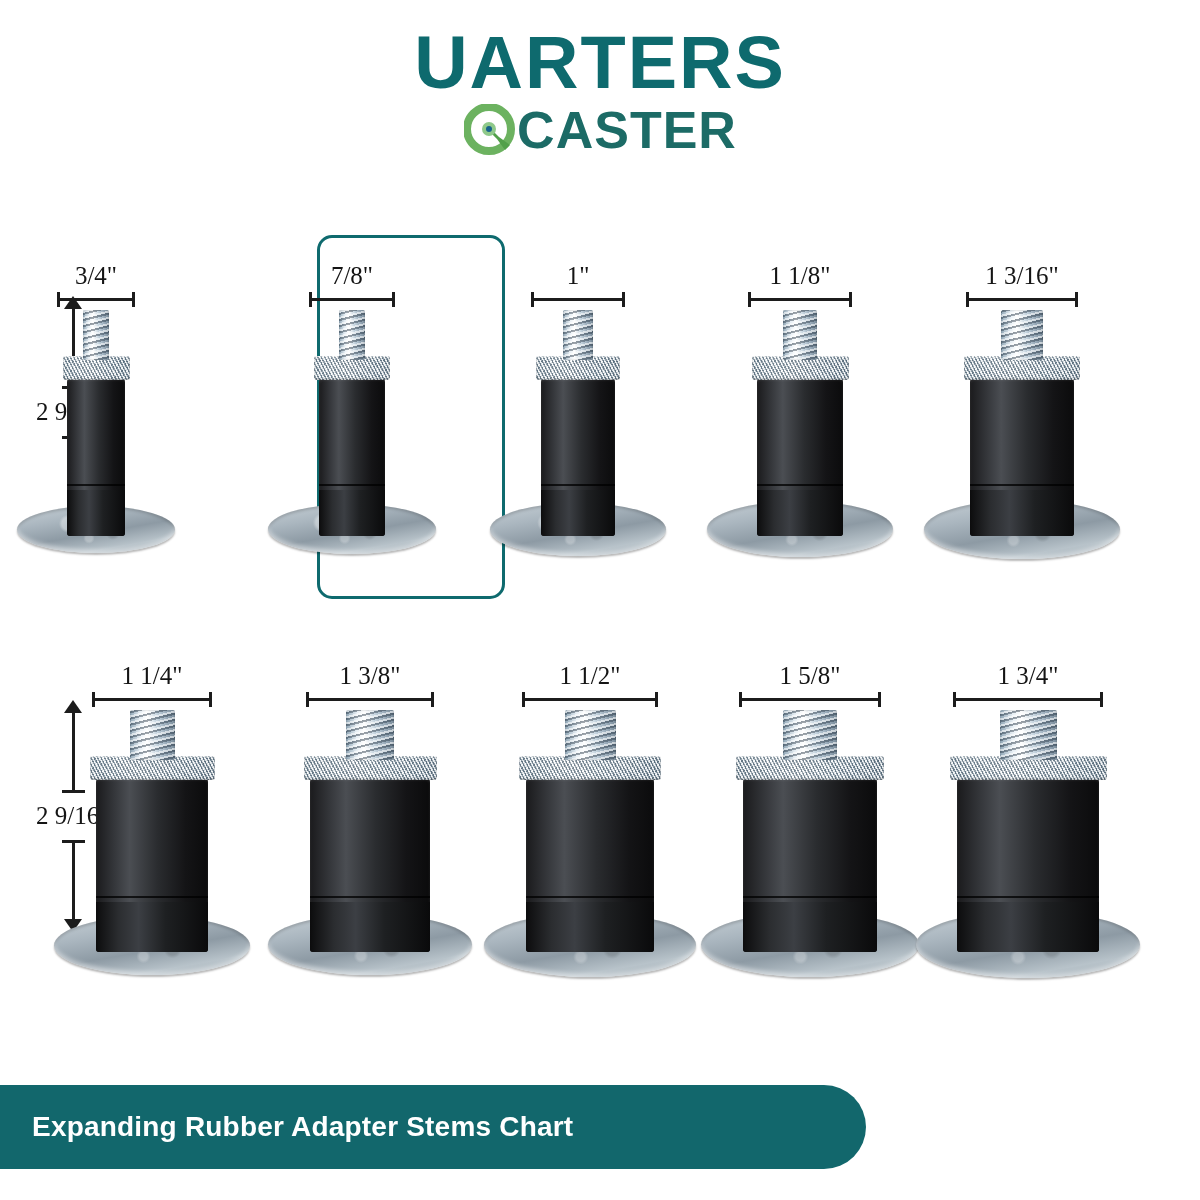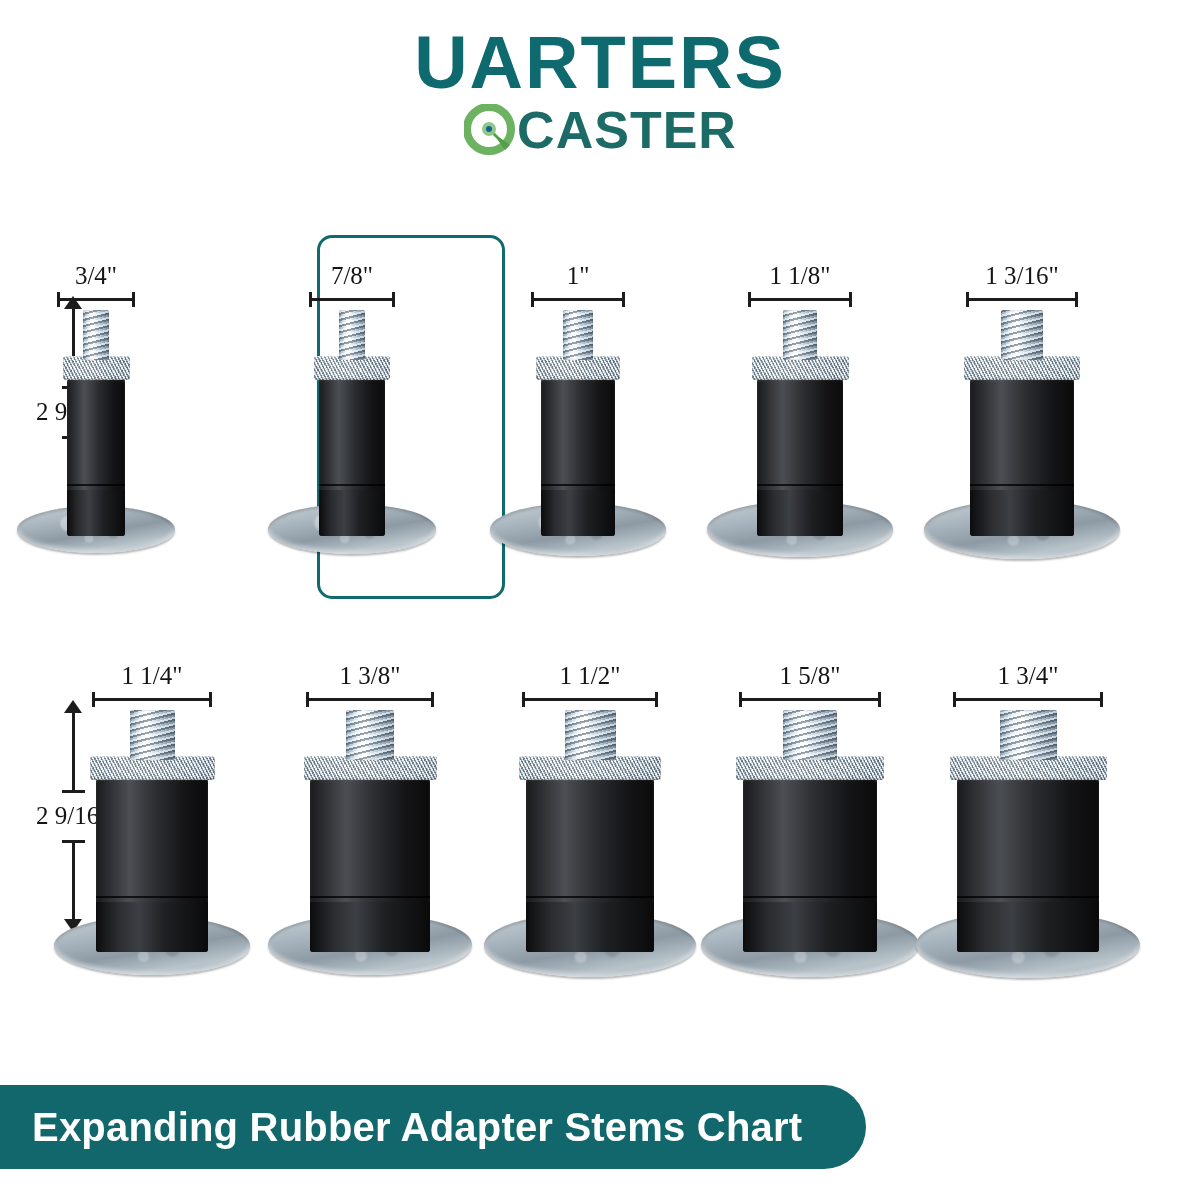--- a/index.html
+++ b/index.html
@@ -125,21 +125,21 @@
   #banner{
     position:absolute;left:0;
     background:#12676c;
     display:flex;align-items:center;
     border-radius:0 46px 46px 0;
   }
   #banner .btext{
     color:#ffffff;
     font-family:"Liberation Sans", sans-serif;
     font-weight:bold;
-    font-size:40px;
+    font-size:28px;
     letter-spacing:0.2px;
     padding-left:32px;
     white-space:nowrap;
   }
 </style>
 </head>
 <body>
 
 <div id="logo">
   <span class="word1">UARTERS</span>

